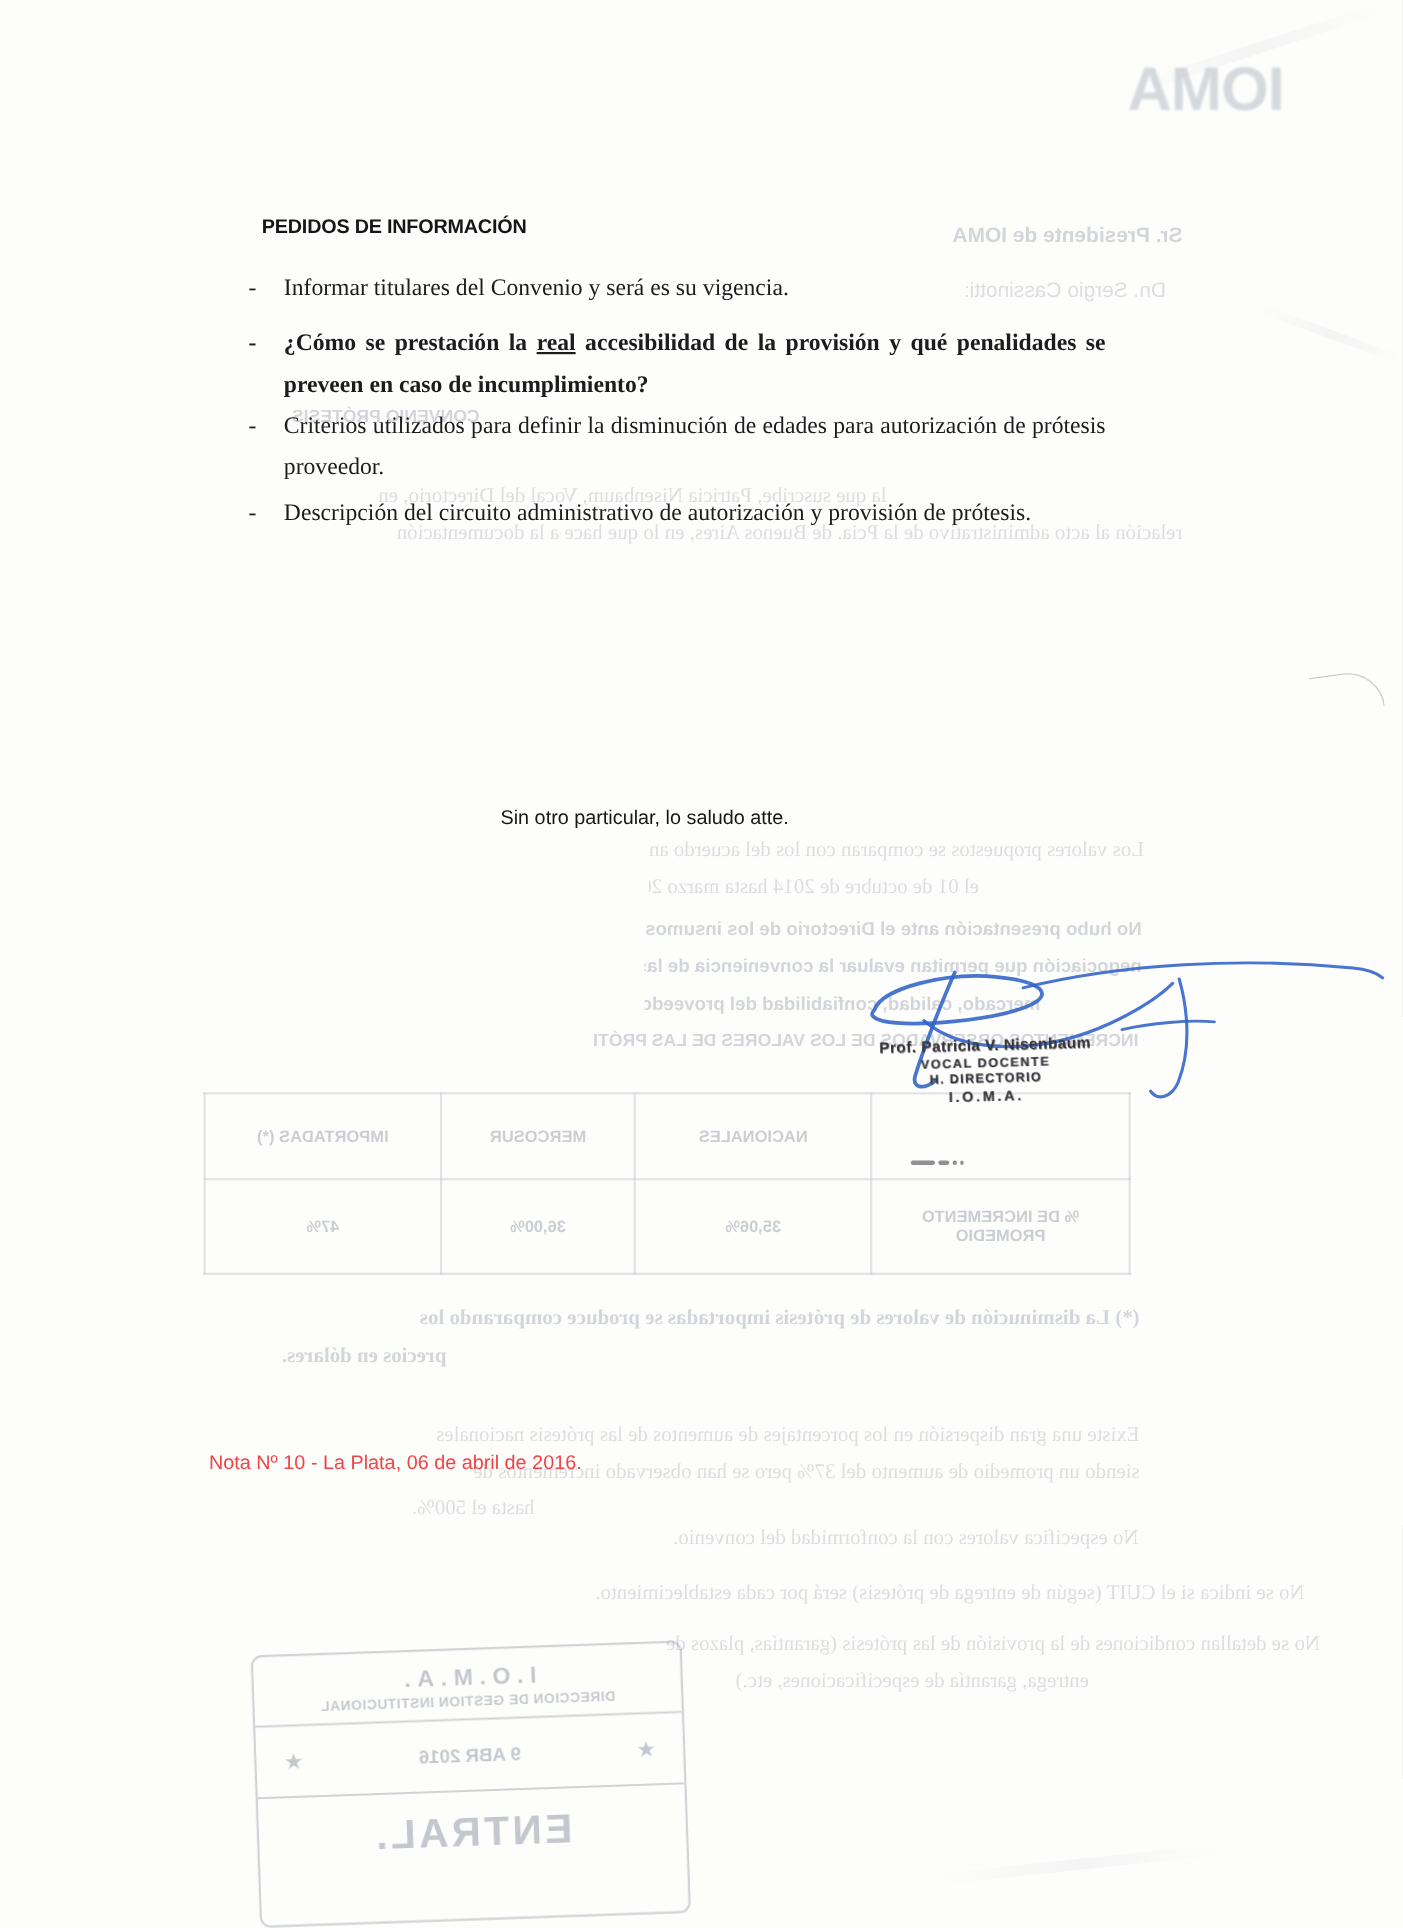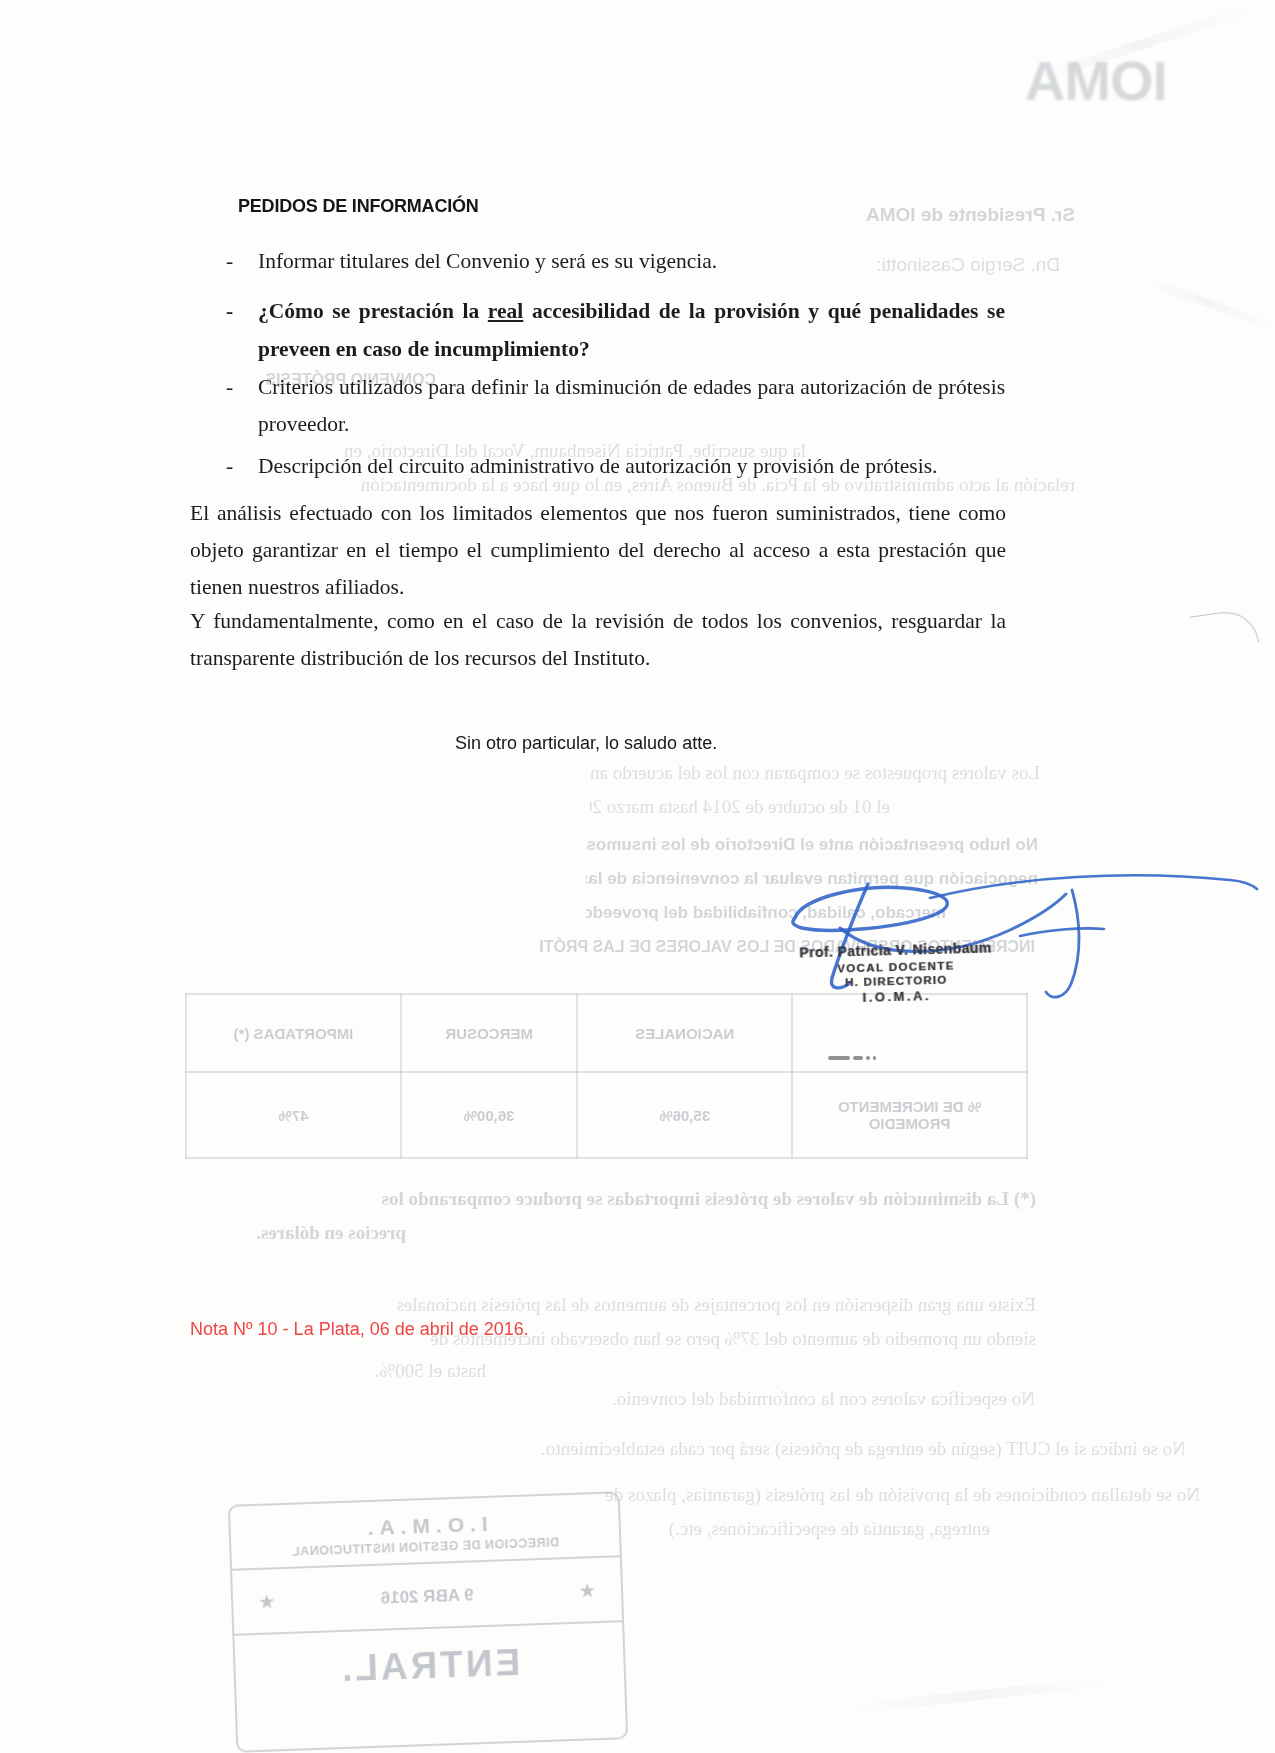--- a/index.html
+++ b/index.html
@@ -171,22 +171,20 @@
   <div class="bullet" style="top:369px;">
     <span class="dash">-</span>
     <span class="btxt">Criterios utilizados para definir la disminución de edades para autorización de prótesis proveedor.</span>
   </div>
 
   <div class="bullet" style="top:448px;">
     <span class="dash">-</span>
     <span class="btxt">Descripción del circuito administrativo de autorización y provisión de prótesis.</span>
   </div>
 
-  <div class="para" style="top:495px;">El análisis efectuado con los limitados elementos que nos fueron suministrados, tiene como objeto garantizar en el tiempo el cumplimiento del derecho al acceso a esta prestación que tienen nuestros afiliados.</div>
-  <div class="para" style="top:603px;">Y fundamentalmente, como en el caso de la revisión de todos los convenios, resguardar la transparente distribución de los recursos del Instituto.</div>
 
   <div class="closing">Sin otro particular, lo saludo atte.</div>
 
   <svg class="sig-svg" width="575" height="230" viewBox="0 0 575 230">
     <g fill="none" stroke="#2f62c8" stroke-linecap="round" stroke-opacity="0.88">
       <path stroke-width="3.4" d="M105,140 C112,120 170,106 215,110 C258,114 268,126 246,136 C214,150 140,156 112,150 C102,147 101,144 105,140"></path>
       <path stroke-width="3.4" d="M178,106 C165,135 148,180 142,200 C139,211 149,213 160,205"></path>
       <path stroke-width="3.0" d="M150,150 C185,180 255,182 320,152 C352,137 368,124 376,116"></path>
       <path stroke-width="2.6" d="M240,120 C330,98 440,92 540,102 C552,103 561,106 567,111"></path>
       <path stroke-width="2.6" d="M330,158 C355,152 392,149 414,151"></path>

